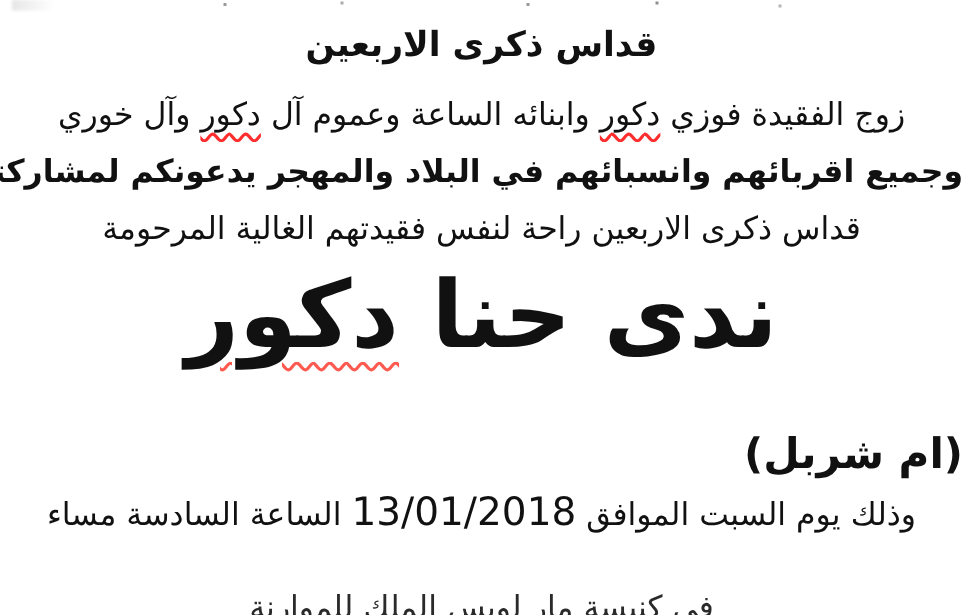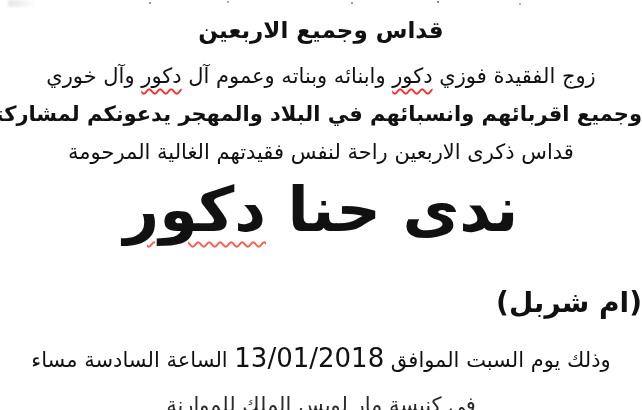--- a/index.html
+++ b/index.html
@@ -44,21 +44,21 @@
     line-height: 100px;
   }
   .kunya-line {
     top: 281px;
     font-size: 28px;
     font-weight: bold;
     line-height: 44px;
     text-align: right;
   }
   .date-line {
-    top: 336px;
+    top: 320px;
     font-size: 21px;
     line-height: 44px;
   }
   .digits {
     font-size: 26px;
     direction: ltr;
     unicode-bidi: embed;
   }
   .loc-line {
     top: 390px;
@@ -103,24 +103,24 @@
       520px 3px 0 0 #b5b5b5;
   }
 </style>
 </head>
 <body>
 
 <div class="page">
 
   <div class="top-noise"></div>
 
-  <div class="line title-line">قداس وجميع الاربعين</div>
+  <div class="line title-line">قداس ذكرى الاربعين</div>
 
   <div class="line body-line l1">
-    <span>زوج الفقيدة فوزي </span><span class="misspelled">دكور</span><span> وابنائه وبناته وعموم آل </span><span class="misspelled">دكور</span><span> وآل خوري</span>
+    <span>زوج الفقيدة فوزي </span><span class="misspelled">دكور</span><span> وابنائه الساعة وعموم آل </span><span class="misspelled">دكور</span><span> وآل خوري</span>
   </div>
 
   <div class="line body-line l2">وجميع اقربائهم وانسبائهم في البلاد والمهجر يدعونكم لمشاركتهم</div>
 
   <div class="line body-line l3">قداس ذكرى الاربعين راحة لنفس فقيدتهم الغالية المرحومة</div>
 
   <div class="line name-line">
     <span>ندى حنا </span><span class="misspelled">دكور</span>
   </div>
 

